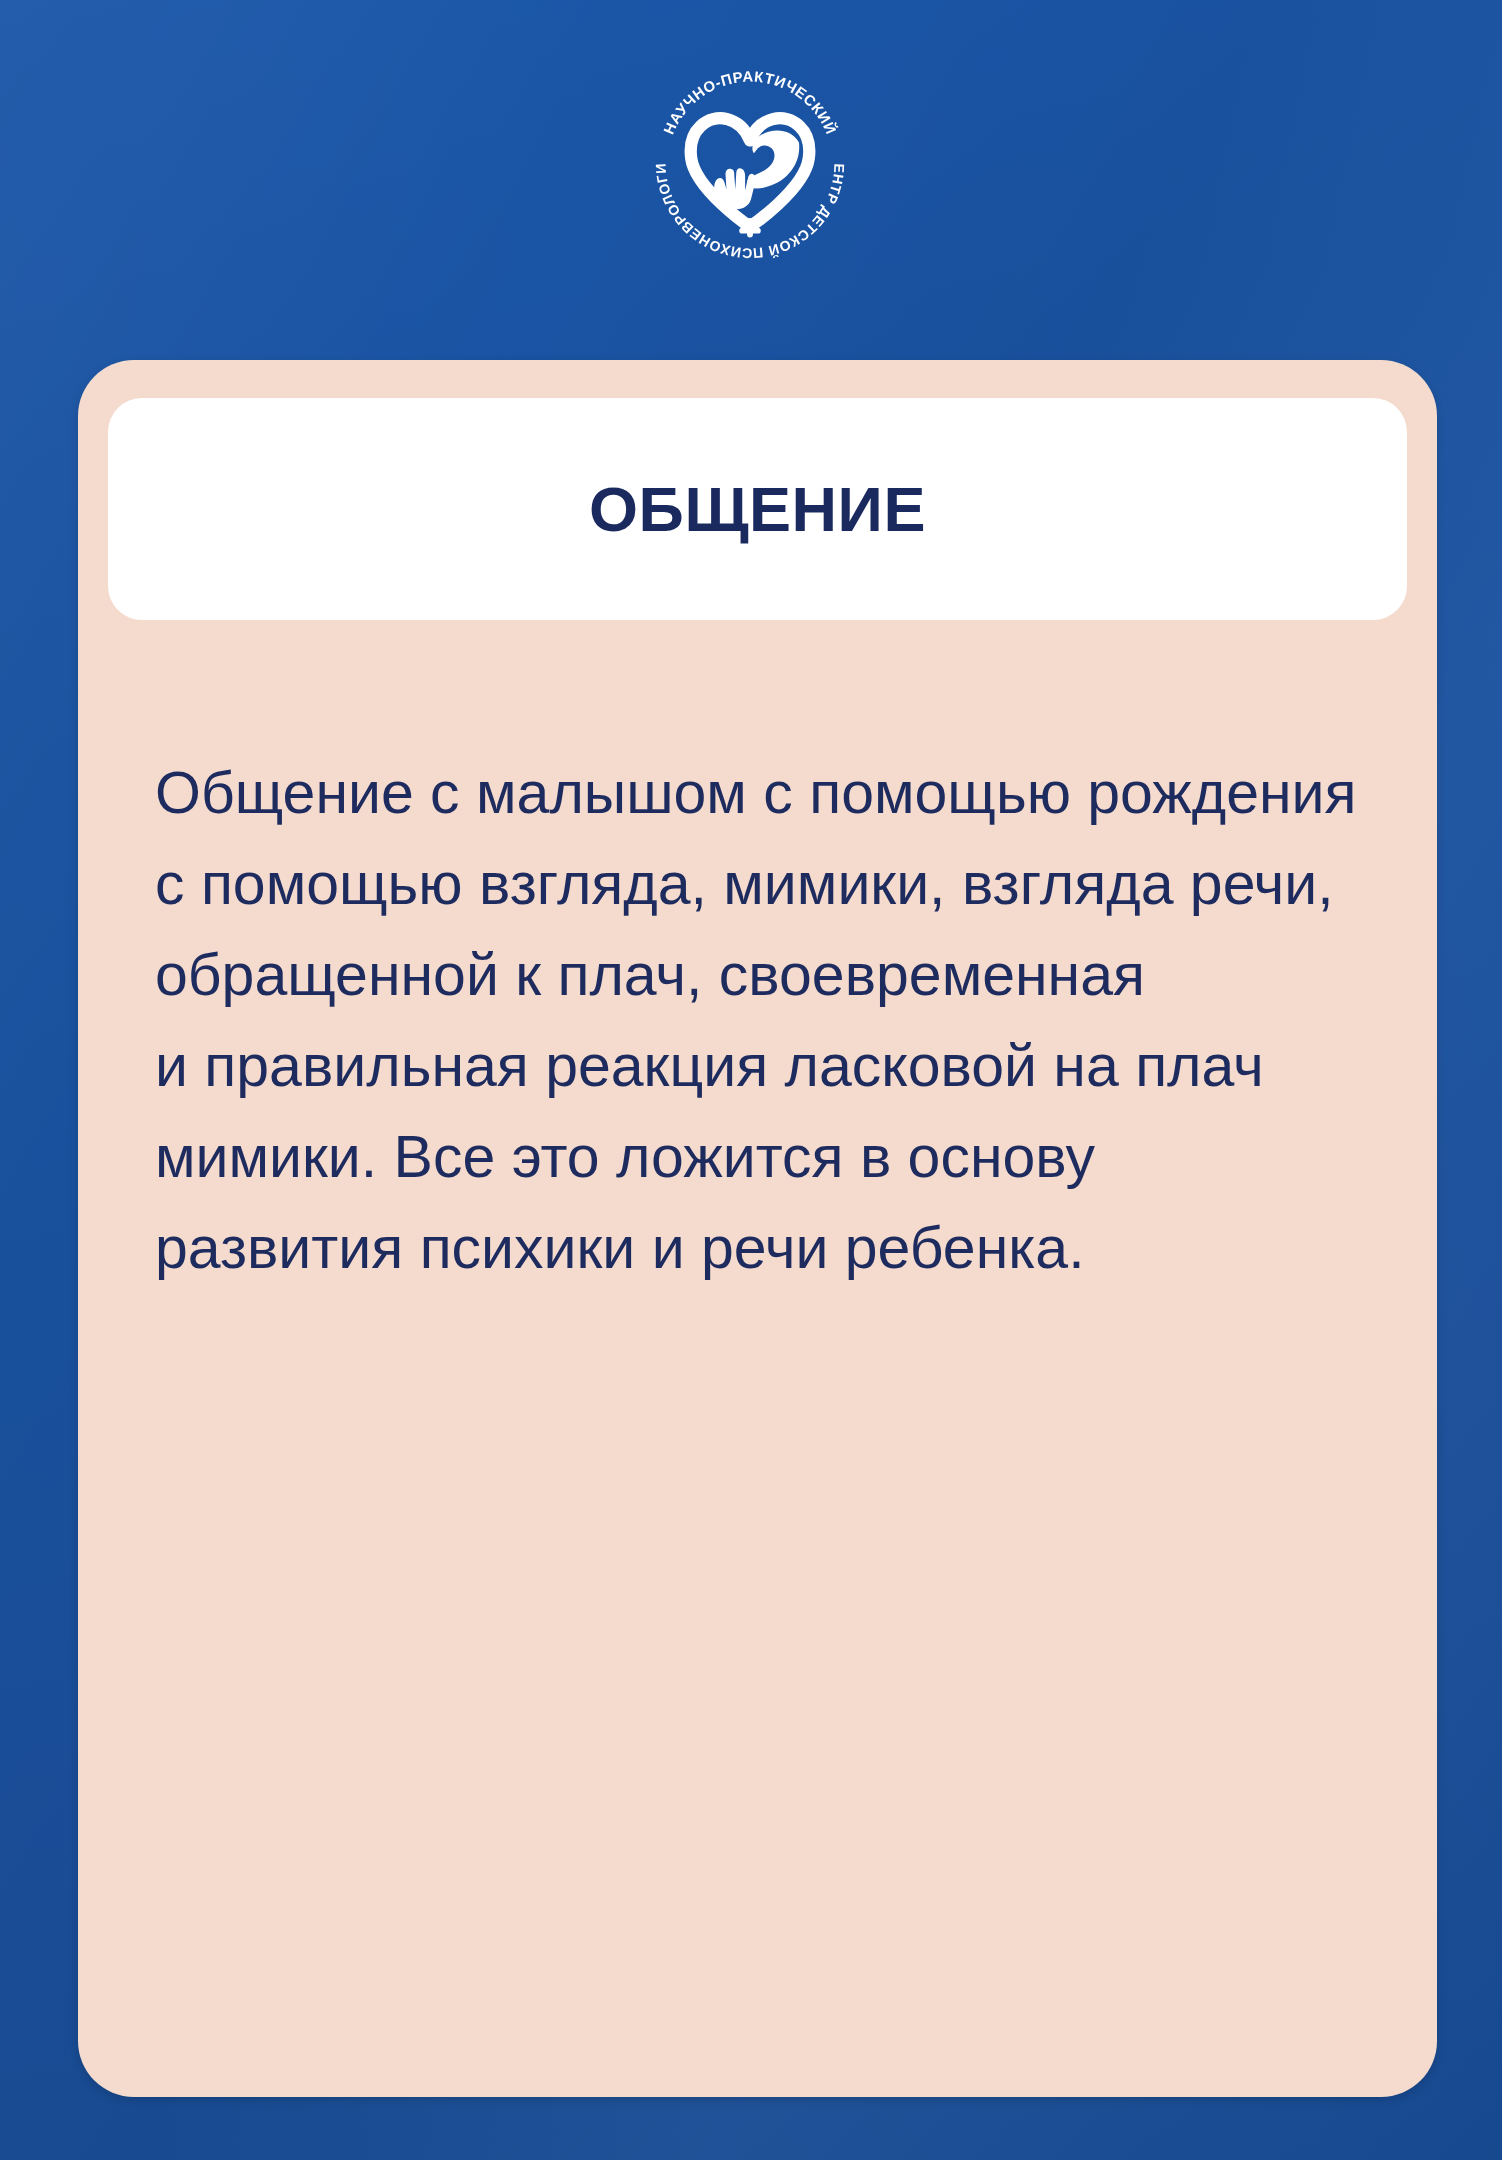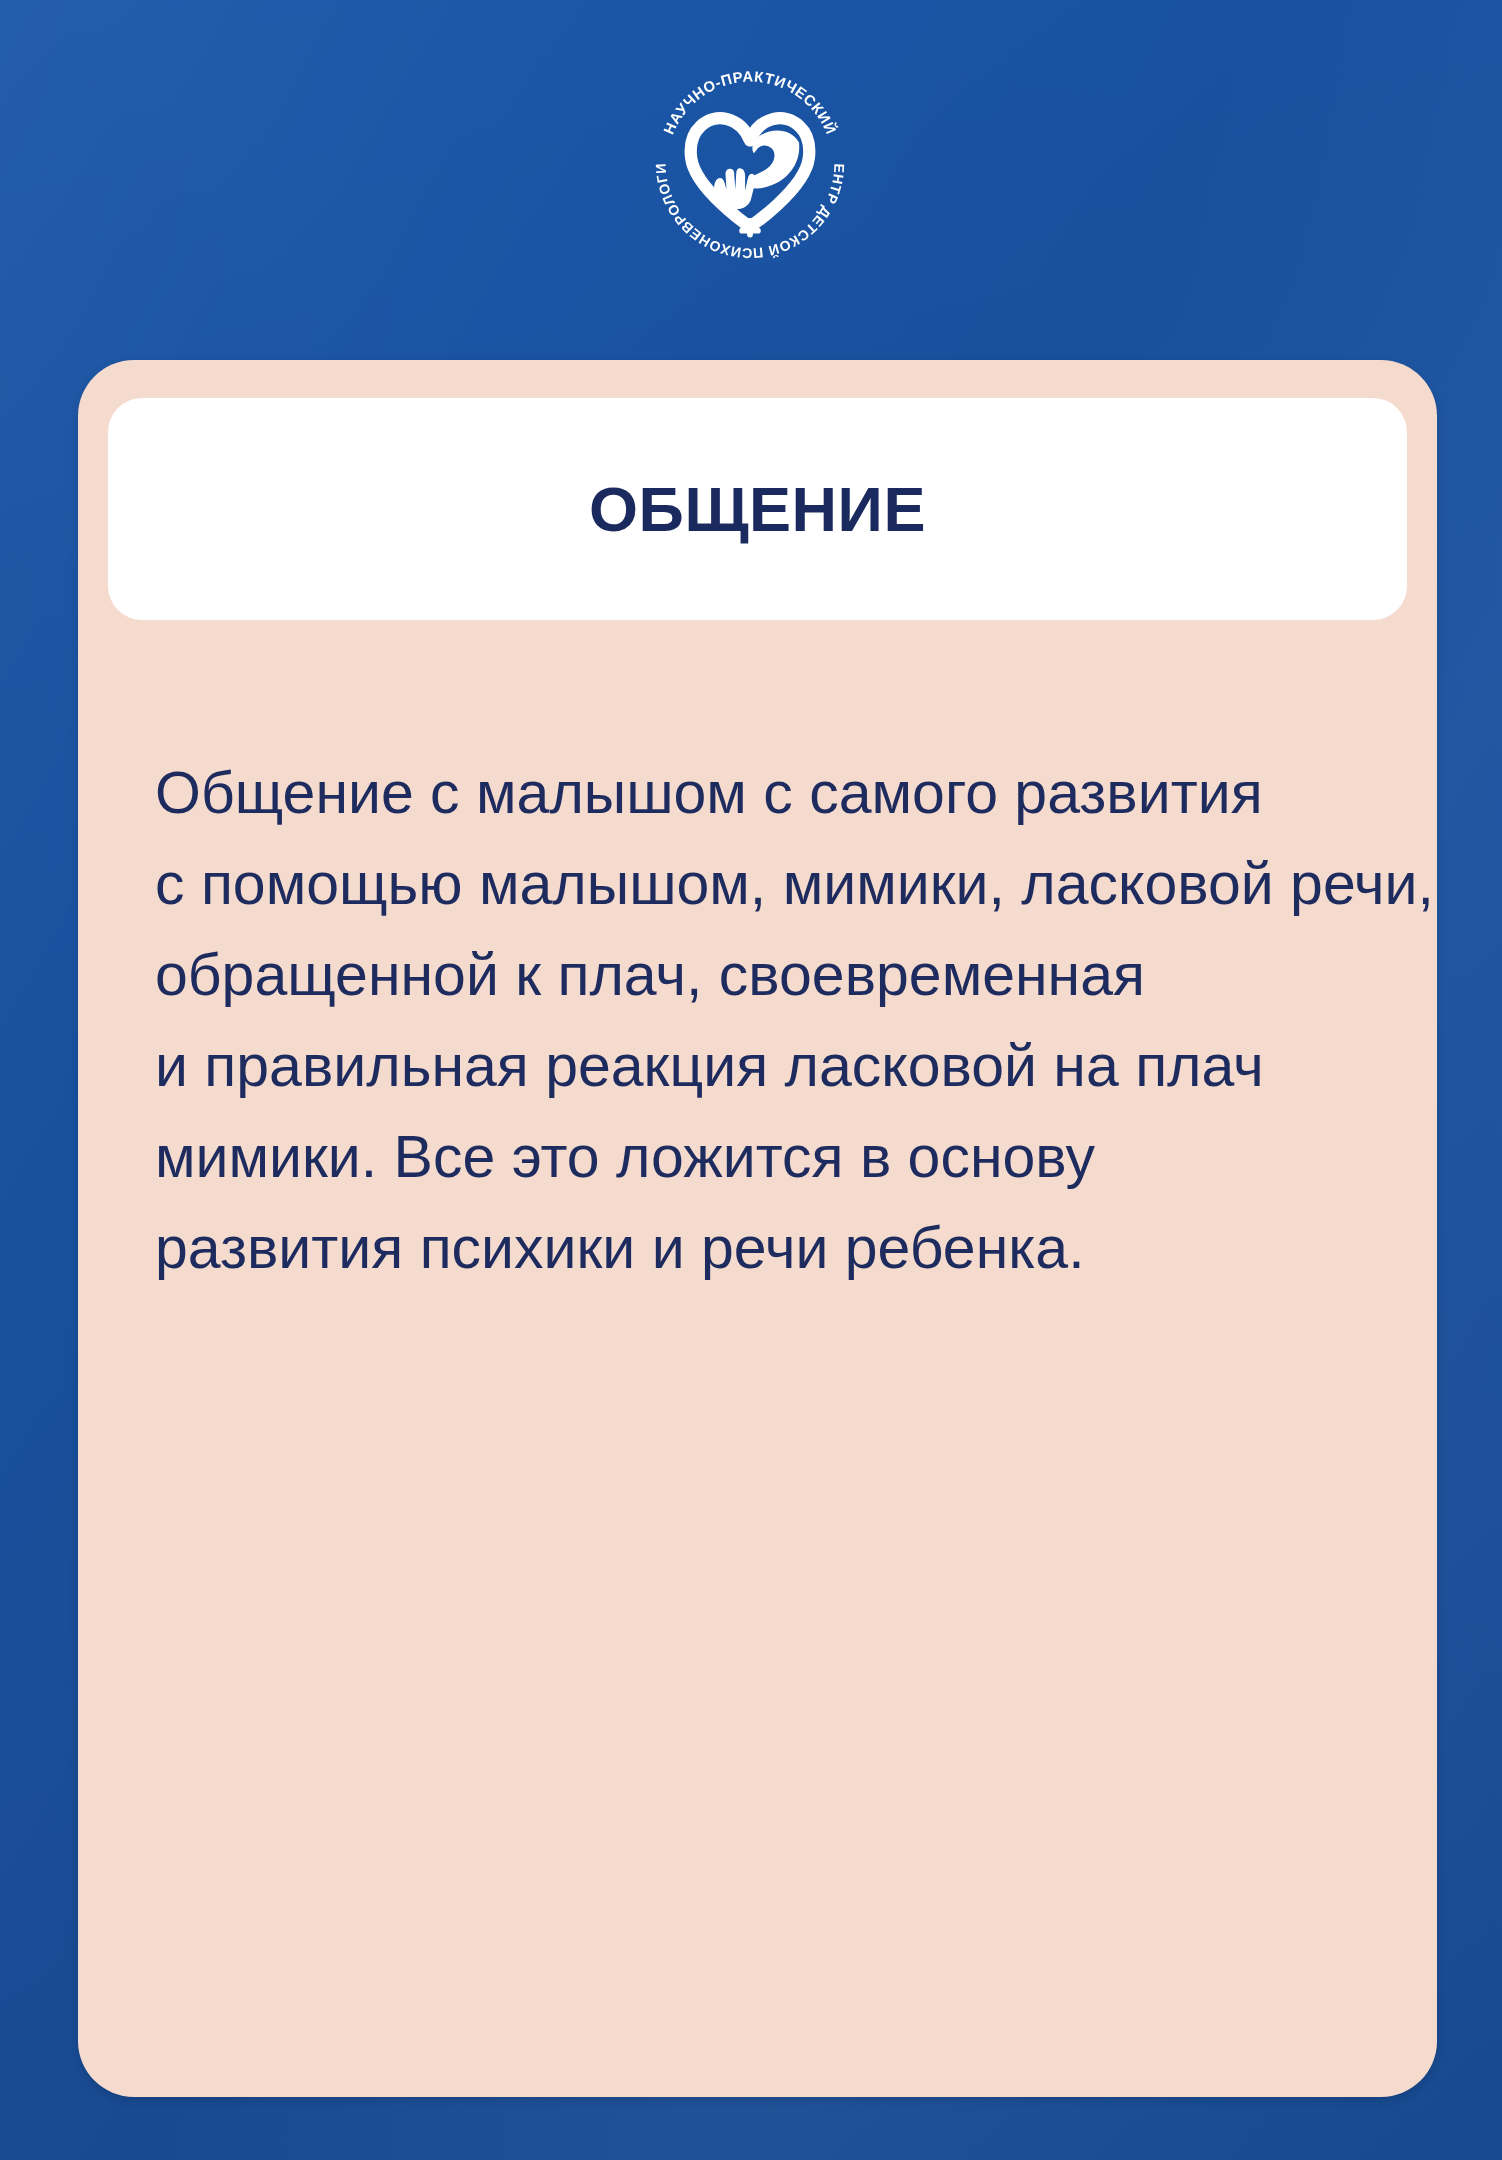--- a/index.html
+++ b/index.html
@@ -162,22 +162,22 @@
     </svg>
   </div>
 
   <div class="card">
 
     <div class="title-panel">
       <div class="title-text">ОБЩЕНИЕ</div>
     </div>
 
     <div class="body-copy">
-      <div class="line">Общение с малышом с самого развития</div>
-      <div class="line">с помощью малышом, мимики, ласковой речи,</div>
+      <div class="line">Общение с малышом с помощью рождения</div>
+      <div class="line">с помощью взгляда, мимики, взгляда речи,</div>
       <div class="line">обращенной к плач, своевременная</div>
       <div class="line">и правильная реакция ласковой на плач</div>
       <div class="line">мимики. Все это ложится в основу</div>
       <div class="line">развития психики и речи ребенка.</div>
     </div>
 
   </div>
 </div>
 
 </body></html>

